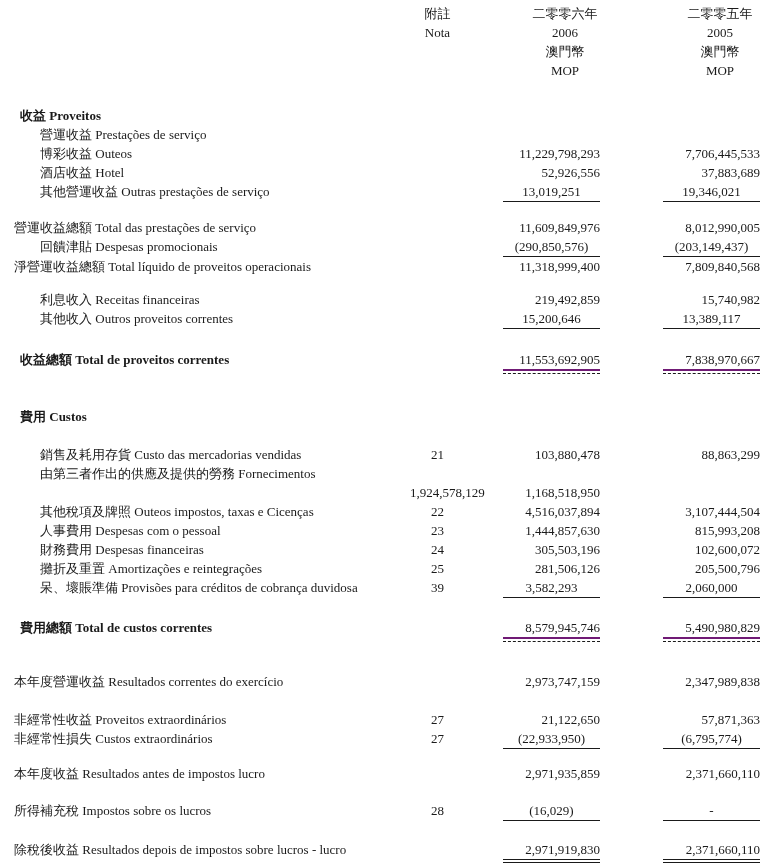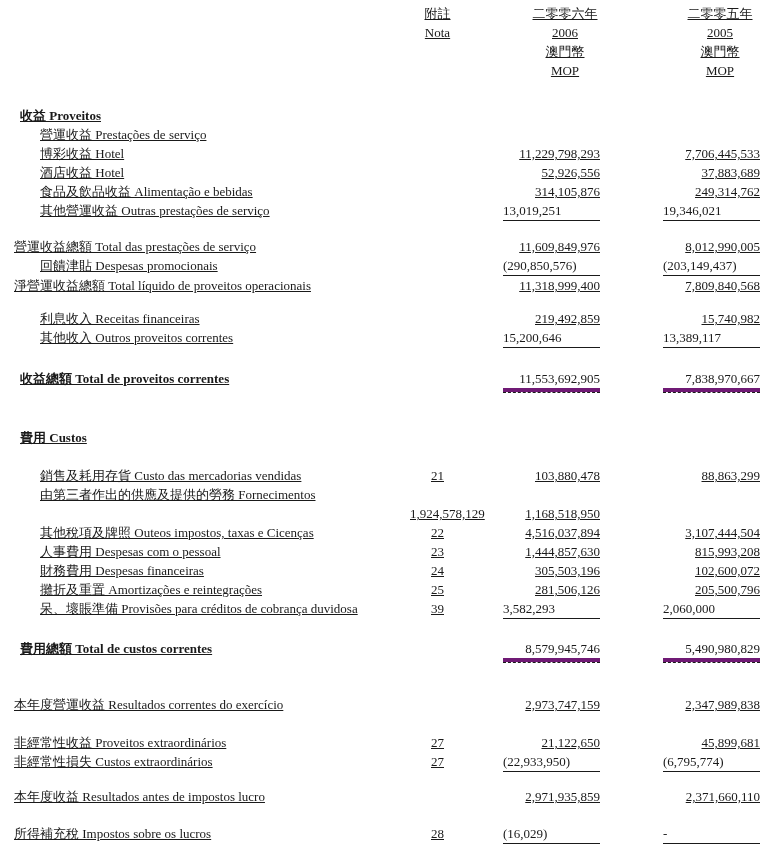--- a/index.html
+++ b/index.html
@@ -3,33 +3,33 @@
 <meta charset="utf-8">
 <style>
   html, body { margin:0; padding:0; background:#ffffff; }
   body {
     width:765px; height:864px; overflow:hidden;
     color:#1a1a1a;
     font-family:"Liberation Serif","DejaVu Serif",serif;
     font-size:13px;
   }
   .sheet { padding-top:4px; }
-  .row { display:grid; grid-template-columns:410px 55px 135px 160px; line-height:19px;text-decoration:underline; }
+  .row { display:grid; grid-template-columns:410px 55px 135px 160px; line-height:19px; }
   .lbl { padding-left:14px; white-space:nowrap; overflow:visible; }
   .ind { padding-left:40px; }
   .bold { font-weight:bold;padding-left:20px; }
   .nota { text-align:center; }
   .val { text-align:right; }
   .hc { text-align:center; }
   .h06 { padding-left:65px; }
   .h05 { padding-left:80px; }
   
-  .u { display:inline-block; min-width:97px; text-align:left; border-bottom:1px solid #1a1a1a; }
+  .u { display:inline-block; min-width:97px; text-align:center; border-bottom:1px solid #1a1a1a; }
   
-  .ut { display:inline-block; min-width:97px; text-align:right; position:relative; border-bottom:4px solid #701a75; }
+  .ut { display:inline-block; min-width:97px; text-align:right; position:relative; border-bottom:2px solid #701a75; }
   .ut::after { content:""; position:absolute; left:0; right:0; bottom:-5px; border-bottom:1px dashed #1a1a1a; }
   
   .u2 { display:inline-block; min-width:97px; text-align:right; position:relative; border-bottom:1px solid #1a1a1a; }
   .u2::after { content:""; position:absolute; left:0; right:0; bottom:-4px; border-bottom:1px solid #1a1a1a; }
   .sp { width:100%; }
 </style>
 </head>
 <body>
 
 <div class="sheet">
@@ -67,36 +67,30 @@
     <div class="val"></div>
     <div class="val"></div>
   </div>
   <div class="row">
     <div class="lbl ind">營運收益 Prestações de serviço</div>
     <div class="nota"></div>
     <div class="val"></div>
     <div class="val"></div>
   </div>
   <div class="row">
-    <div class="lbl ind">博彩收益 Hotel</div>
+    <div class="lbl ind">博彩收益 Outeos</div>
     <div class="nota"></div>
     <div class="val">11,229,798,293</div>
     <div class="val">7,706,445,533</div>
   </div>
   <div class="row">
     <div class="lbl ind">酒店收益 Hotel</div>
     <div class="nota"></div>
     <div class="val">52,926,556</div>
     <div class="val">37,883,689</div>
-  </div>
-  <div class="row">
-    <div class="lbl ind">食品及飲品收益 Alimentação e bebidas</div>
-    <div class="nota"></div>
-    <div class="val">314,105,876</div>
-    <div class="val">249,314,762</div>
   </div>
   <div class="row">
     <div class="lbl ind">其他營運收益 Outras prestações de serviço</div>
     <div class="nota"></div>
     <div class="val"><span class="u">13,019,251</span></div>
     <div class="val"><span class="u">19,346,021</span></div>
   </div>
 
   <div class="sp" style="height:16px"></div>
 
@@ -219,21 +213,21 @@
     <div class="val">2,973,747,159</div>
     <div class="val">2,347,989,838</div>
   </div>
 
   <div class="sp" style="height:19px"></div>
 
   <div class="row">
     <div class="lbl">非經常性收益 Proveitos extraordinários</div>
     <div class="nota">27</div>
     <div class="val">21,122,650</div>
-    <div class="val">45,899,681</div>
+    <div class="val">57,871,363</div>
   </div>
   <div class="row">
     <div class="lbl">非經常性損失 Custos extraordinários</div>
     <div class="nota">27</div>
     <div class="val"><span class="u">(22,933,950)</span></div>
     <div class="val"><span class="u">(6,795,774)</span></div>
   </div>
 
   <div class="sp" style="height:15px"></div>
 

